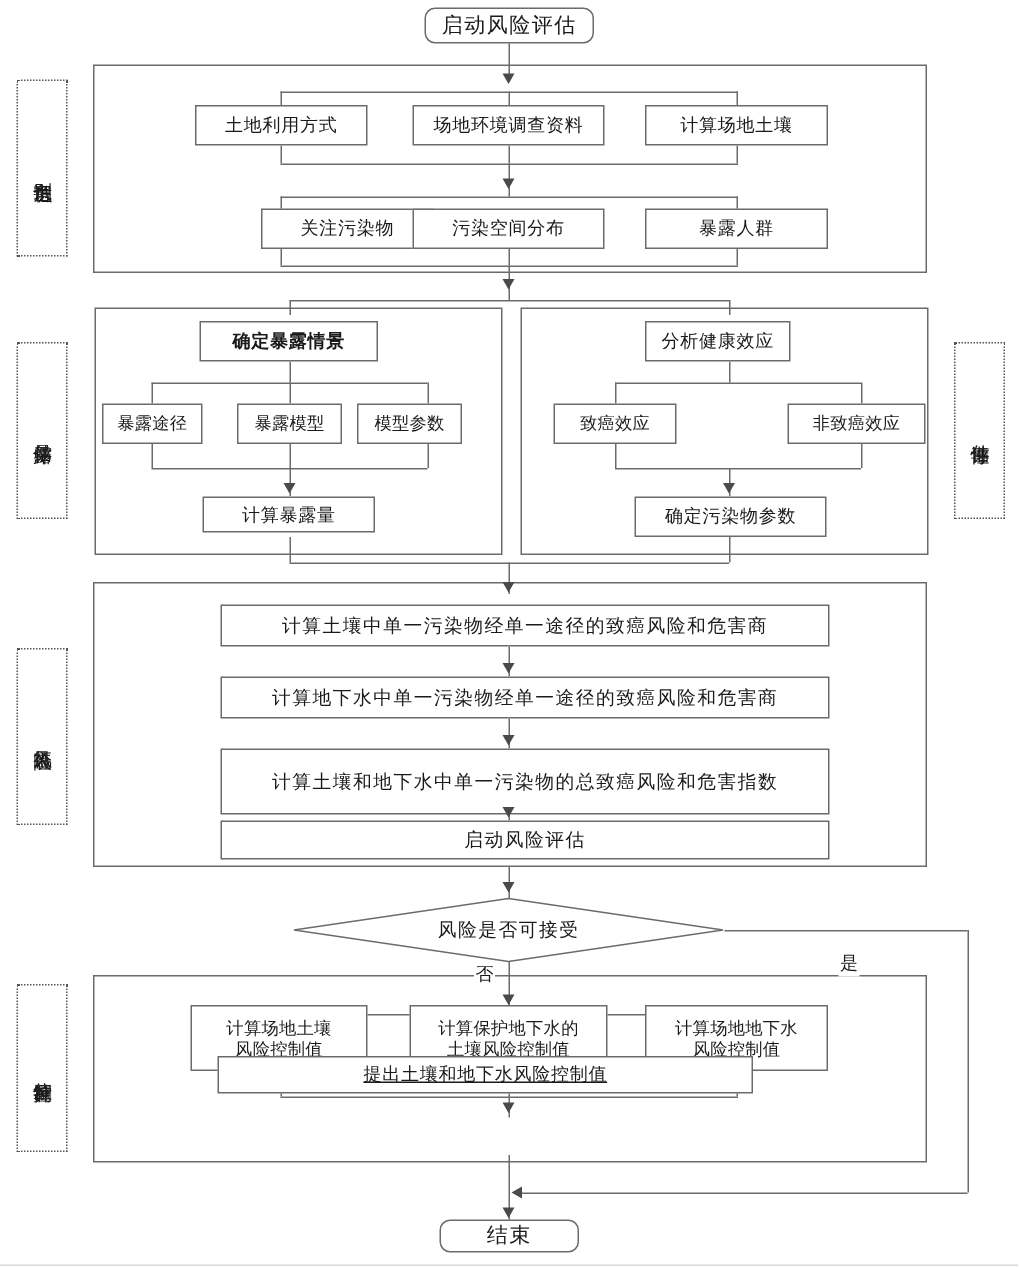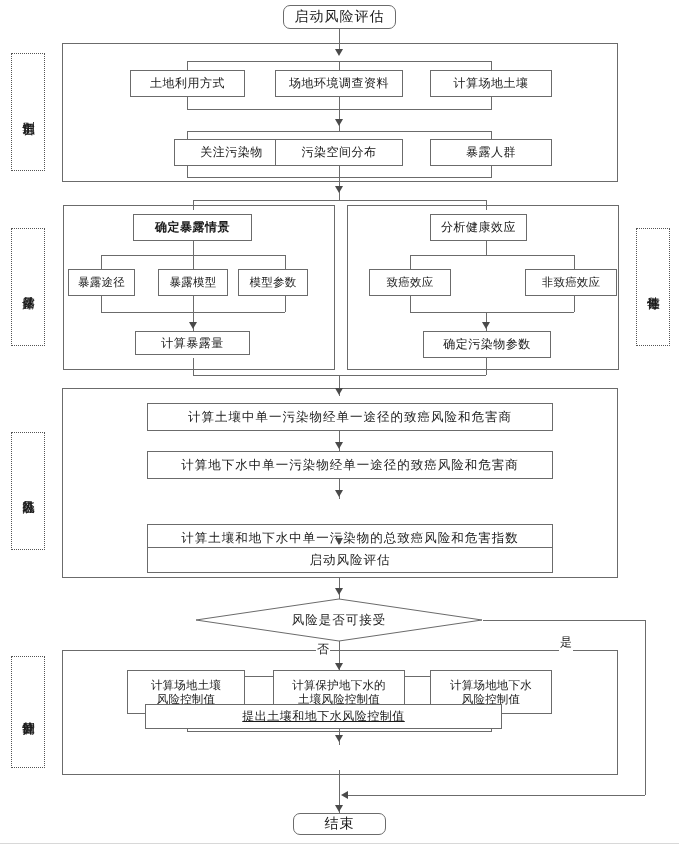--- a/index.html
+++ b/index.html
@@ -254,21 +254,21 @@
   <div class="box wide" style="left:147px; top:403px; width:406px; height:28px;">计算土壤中单一污染物经单一途径的致癌风险和危害商</div>
 
   <div class="ln lnv" style="left:339px; top:431px; height:20px;"></div>
   <div class="arrow-d" style="left:334.5px; top:442px;"></div>
 
   <div class="box wide" style="left:147px; top:451px; width:406px; height:28px;">计算地下水中单一污染物经单一途径的致癌风险和危害商</div>
 
   <div class="ln lnv" style="left:339px; top:479px; height:20px;"></div>
   <div class="arrow-d" style="left:334.5px; top:490px;"></div>
 
-  <div class="box wide" style="left:147px; top:499px; width:406px; height:28px;margin-top:25px;">计算土壤和地下水中单一污染物的总致癌风险和危害指数</div>
+  <div class="box wide" style="left:147px; top:499px; width:406px; height:44px;">计算土壤和地下水中单一污染物的总致癌风险和危害指数</div>
 
   <div class="ln lnv" style="left:339px; top:527px; height:20px;"></div>
   <div class="arrow-d" style="left:334.5px; top:538px;"></div>
 
   <div class="box wide" style="left:147px; top:547px; width:406px; height:26px;">启动风险评估</div>
 
   <div class="ln lnv" style="left:339px; top:578px; height:22px;"></div>
   <div class="arrow-d" style="left:334.5px; top:588px;"></div>
 
   <div class="diamond-wrap" style="left:195px; top:598px; width:288px; height:44px;">

